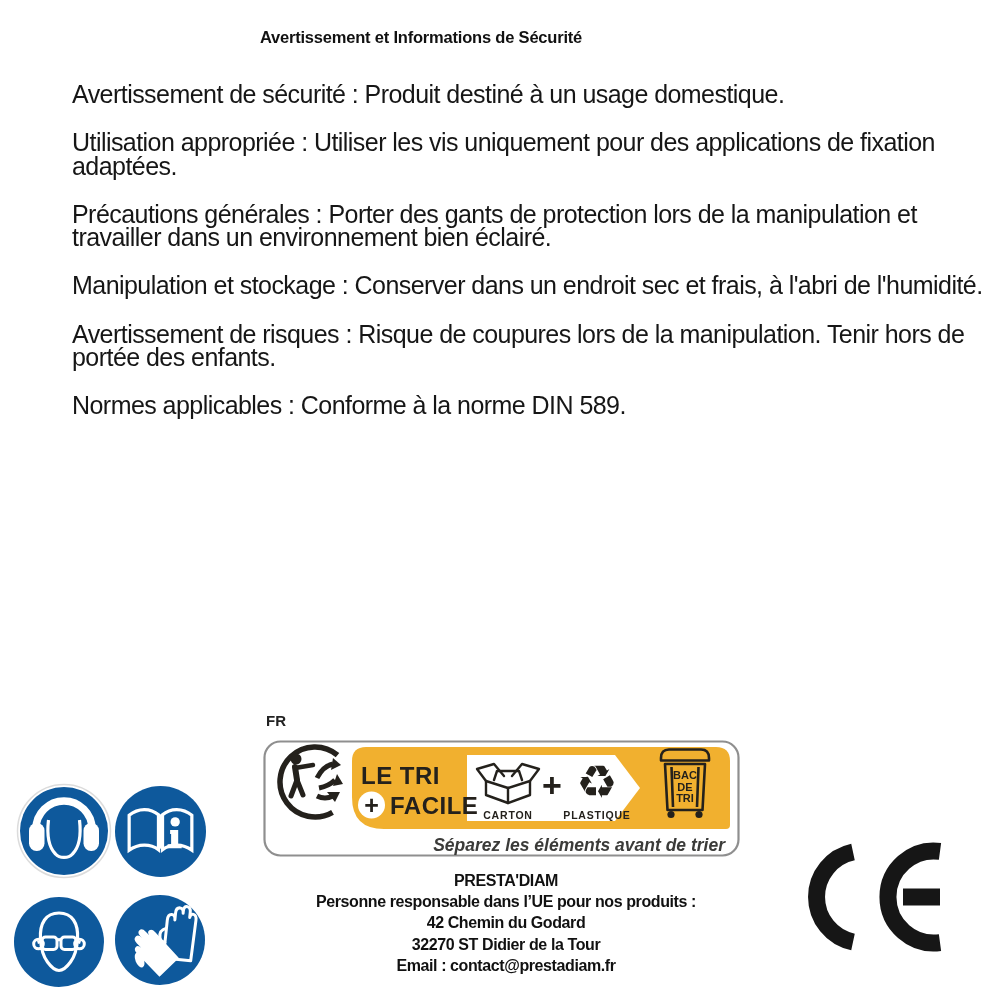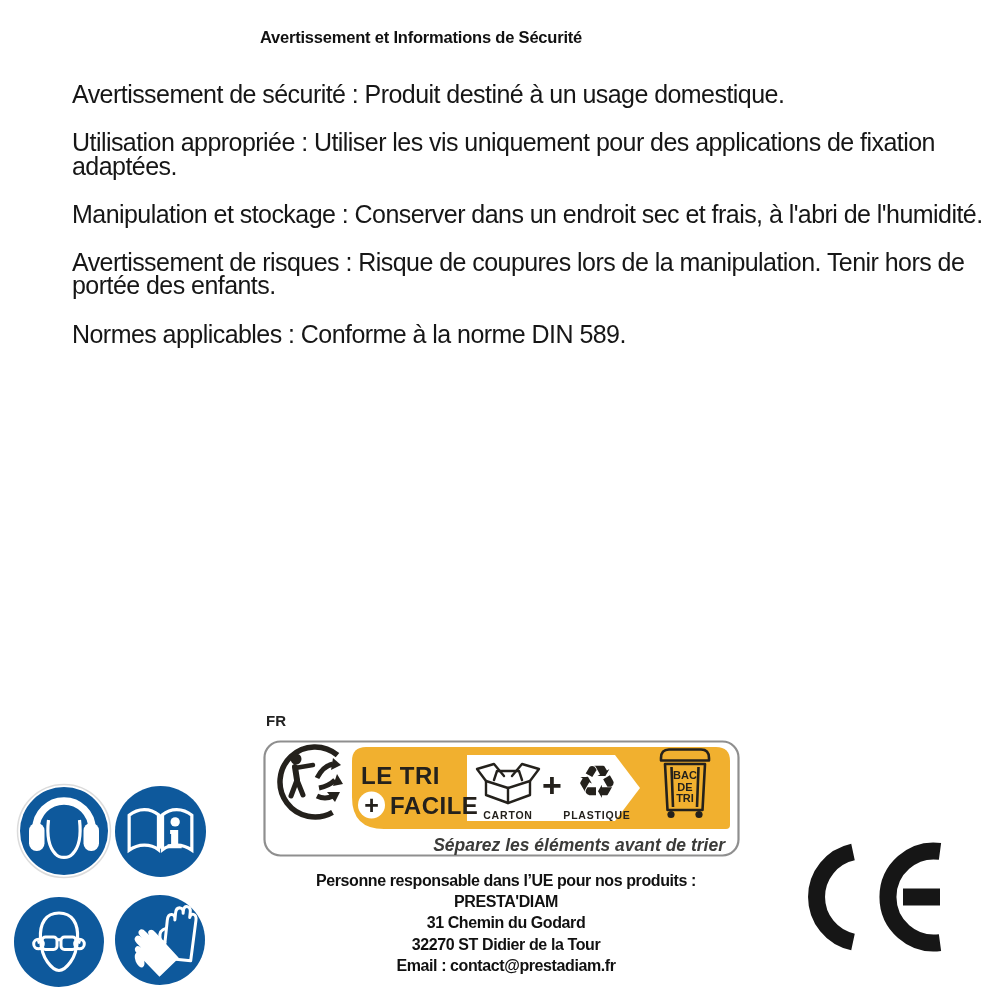--- a/index.html
+++ b/index.html
@@ -20,20 +20,21 @@
   svg text{font-family:"Liberation Sans","DejaVu Sans",sans-serif;}
 </style>
 </head>
 <body>
 
 <div class="abs page-title">Avertissement et Informations de Sécurité</div>
 
 <div class="abs body-text">
   <p>Avertissement de sécurité : Produit destiné à un usage domestique.</p>
   <p>Utilisation appropriée : Utiliser les vis uniquement pour des applications de fixation adaptées.</p>
+  <p>Précautions générales : Porter des gants de protection lors de la manipulation et travailler dans un environnement bien éclairé.</p>
   <p>Manipulation et stockage : Conserver dans un endroit sec et frais, à l'abri de l'humidité.</p>
   <p>Avertissement de risques : Risque de coupures lors de la manipulation. Tenir hors de portée des enfants.</p>
   <p>Normes applicables : Conforme à la norme DIN 589.</p>
 </div>
 
 <div class="abs icon-wrap" style="left:16px;top:783px;">
   <svg viewBox="0 0 96 96" width="96" height="96">
     <circle cx="48" cy="48" r="46.5" fill="none" stroke="#dcdcdc" stroke-width="1.5"></circle>
     <circle cx="48" cy="48" r="44" fill="#0E599C"></circle>
     <path d="M 20 46 A 28 28 0 0 1 76 46" fill="none" stroke="#fff" stroke-width="7.5"></path>
@@ -131,23 +132,23 @@
     <circle cx="14" cy="66.5" r="3.6" fill="#24211C" stroke="none"></circle>
     <text x="0" y="31" font-size="11" font-weight="bold" text-anchor="middle" fill="#24211C" stroke="none">BAC</text>
     <text x="0" y="42.5" font-size="11" font-weight="bold" text-anchor="middle" fill="#24211C" stroke="none">DE</text>
     <text x="0" y="54" font-size="11" font-weight="bold" text-anchor="middle" fill="#24211C" stroke="none">TRI</text>
   </g>
 
   <text x="462" y="111" font-size="17.5" font-style="italic" font-weight="bold" text-anchor="end" fill="#3B3B39">Séparez les éléments avant de trier</text>
 </svg>
 
 <div class="abs responsible">
+  <div>PRESTA'DIAM</div>
   <div>Personne responsable dans l’UE pour nos produits :</div>
-  <div>PRESTA'DIAM</div>
-  <div>31 Chemin du Godard</div>
+  <div>42 Chemin du Godard</div>
   <div>32270 ST Didier de la Tour</div>
   <div>Email : contact@prestadiam.fr</div>
 </div>
 
 <svg class="abs ce" viewBox="0 0 160 122">
   <path d="M 58 14 A 46 46 0 0 0 58 104" fill="none" stroke="#161616" stroke-width="17"></path>
   <path d="M 145 13.4 A 46 46 0 1 0 145 104.6" fill="none" stroke="#161616" stroke-width="17"></path>
   <path d="M 108 59 L 145 59" stroke="#161616" stroke-width="17"></path>
 </svg>
 

